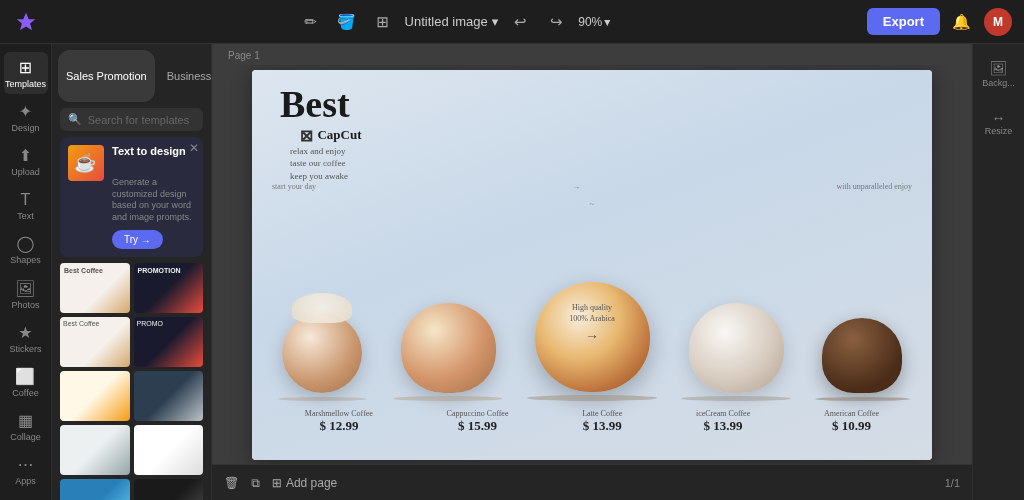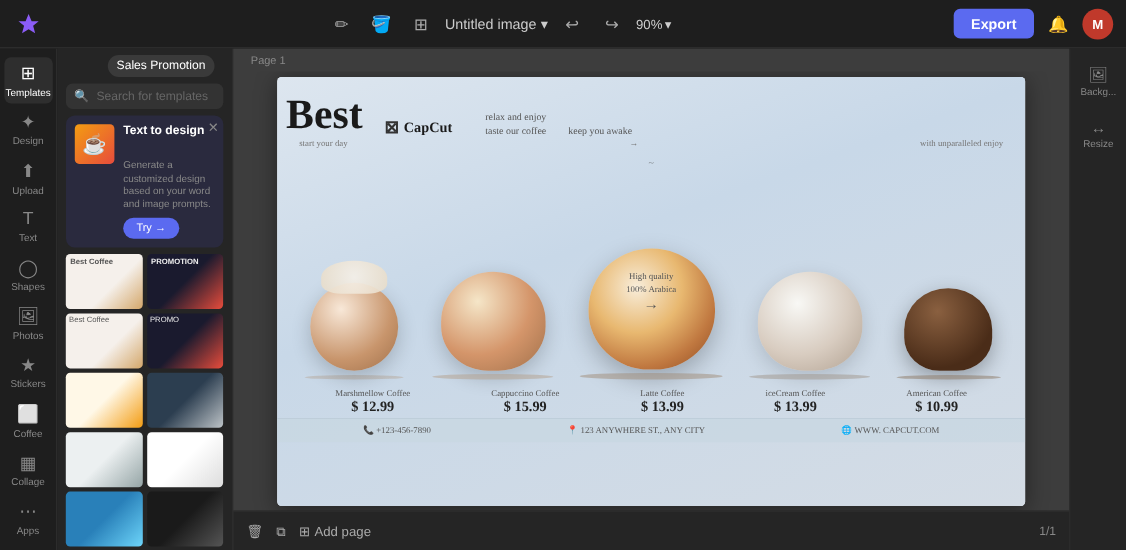--- a/index.html
+++ b/index.html
@@ -95,27 +95,26 @@
       overflow: hidden;
       flex-shrink: 0;
     }
     .panel-tabs {
       display: flex;
       padding: 6px 6px 0;
       gap: 4px;
       flex-shrink: 0;
     }
     .panel-tab {
-      padding: 4px 8px;
+      padding: 20px 8px;
       border-radius: 12px;
       font-size: 11px;
       cursor: pointer;
       color: #aaa;
       white-space: nowrap;
-      margin-left: 40px;
     }
     .panel-tab.active {
       background: #3a3a3a;
       color: #fff;
     }
     .search-bar {
       margin: 6px 8px;
       background: #333;
       border-radius: 6px;
       display: flex;
@@ -234,23 +233,24 @@
     }
     
     .canvas-inner {
       width: 100%; height: 100%;
       position: relative;
       font-family: 'Georgia', serif;
       background: linear-gradient(160deg, #dde6ef 0%, #c8d8e8 40%, #d4dce5 100%);
     }
     .canvas-top-row {
       display: flex;
-      align-items: flex-end;
-      padding: 12px 8px 0;
+      align-items: flex-start;
+      padding: 12px 28px 0;
       gap: 0;
+      flex-direction: column;
     }
     .canvas-best {
       font-size: 38px;
       font-weight: 900;
       color: #1a1a1a;
       font-family: Georgia, serif;
       flex: 0 0 auto;
     }
     .canvas-capcut {
       flex: 0 0 auto;
@@ -544,25 +544,20 @@
             <div class="price-item">
               <div class="price-name">iceCream Coffee</div>
               <div class="price-val">$ 13.99</div>
             </div>
             <div class="price-item">
               <div class="price-name">American Coffee</div>
               <div class="price-val">$ 10.99</div>
             </div>
           </div>
 
-          <div class="canvas-footer">
-            <span>📞 <span>+123-456-7890</span></span>
-            <span>📍 <span>123 ANYWHERE ST., ANY CITY</span></span>
-            <span>🌐 <span>WWW. CAPCUT.COM</span></span>
-          </div>
         </div>
       </div>
     </div>
 
     <div id="bottombar">
       <button class="bottom-btn">🗑</button>
       <button class="bottom-btn">⧉</button>
       <button class="bottom-btn">
         <span>⊞</span>
         <span>Add page</span>

